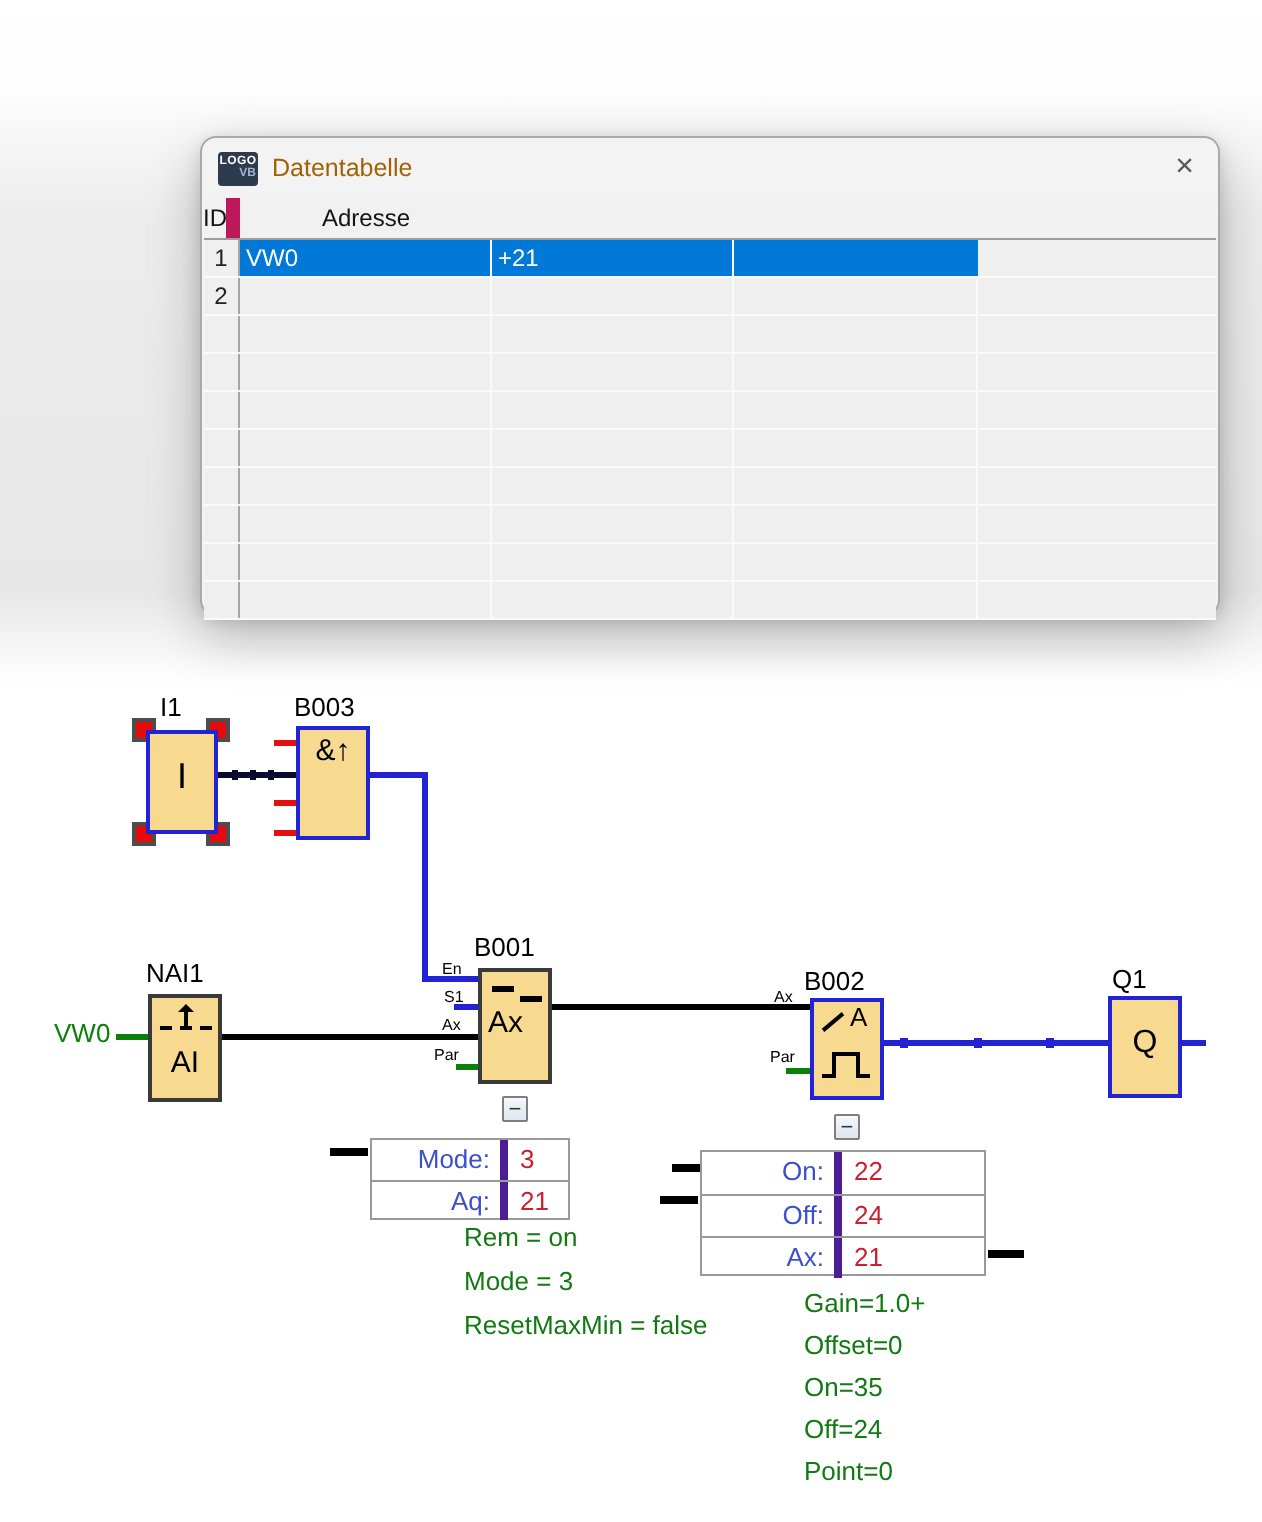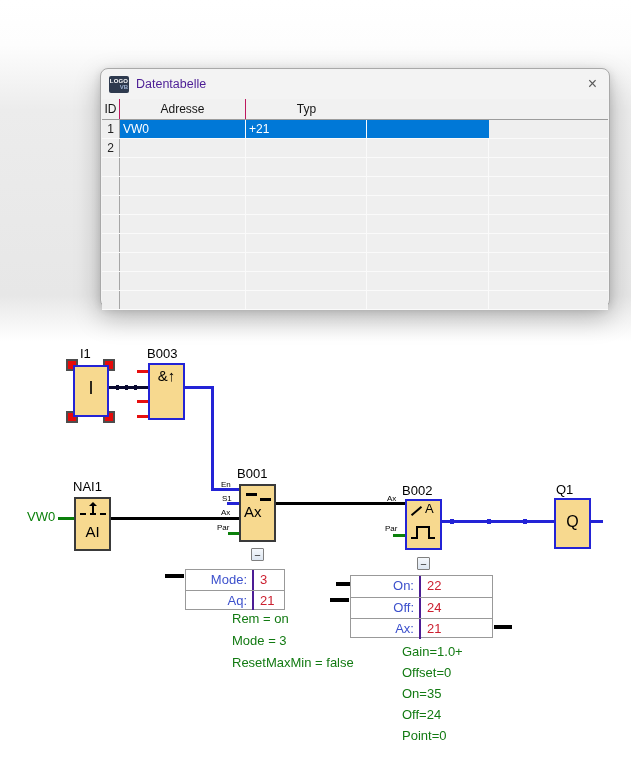--- a/index.html
+++ b/index.html
@@ -10,49 +10,49 @@
   }
   
   .win{position:absolute;left:100px;top:68px;width:510px;height:240px;box-sizing:border-box;
     background:#f3f3f3;border:1px solid #a9a9a9;border-radius:8px;
     box-shadow:0 10px 26px rgba(0,0,0,.25),0 2px 8px rgba(0,0,0,.12)}
   .tb{height:30px;display:flex;align-items:center;padding-left:8px}
   .ticon{width:20px;height:17px;background:#2e3a4e;border-radius:2px;display:flex;flex-direction:column;
     justify-content:center;align-items:center;overflow:hidden}
   .ticon .l1{font-size:6px;font-weight:bold;color:#fff;line-height:6px;letter-spacing:.2px}
   .ticon .l2{font-size:6px;font-weight:bold;color:#9fb4d4;line-height:6px;align-self:flex-end;margin-right:1px}
-  .ttl{margin-left:7px;font-size:12.5px;color:#4c1d95}
+  .ttl{margin-left:7px;font-size:12.5px;color:#a16207}
   .x{margin-left:auto;margin-right:12px;font-size:16px;color:#5a5a5a;cursor:pointer;line-height:16px}
   
   .dtable{position:absolute;left:1px;top:30px;width:506px}
   .grid{display:grid;grid-template-columns:18px 126px 121px 122px 119px}
   .hrow{height:20px;border-bottom:1px solid #9c9c9c;background:#f1f1f1}
   .hc{font-size:12px;color:#141414;display:flex;align-items:center;justify-content:center;
-    border-right:1px solid #be185d;box-sizing:border-box}
+    border-right:7px solid #be185d;box-sizing:border-box}
   .hc:last-child{border-right:none}
   .brow{height:18px;background:#efefef;border-bottom:1px solid #fafafa}
   .c{font-size:12px;color:#1c1c1c;display:flex;align-items:center;padding-left:3px;box-sizing:border-box;
     border-right:1px solid #fafafa;overflow:hidden;white-space:nowrap}
   .c:last-child{border-right:none}
   .idc{justify-content:center;padding-left:0;border-right:1px solid #a6a6a6;color:#222}
   .sel .c:not(.idc){background:#0078d7;color:#fff}
   
   .canvas{position:absolute;left:0;top:0;width:506px;height:761px}
   .w{position:absolute}
   .blk{position:absolute;background:#f7d98f;box-sizing:border-box}
   .blue{border:2.5px solid #2323d6}
   .dark{border:2px solid #3a3a3a}
   .lbl{position:absolute;font-size:13px;color:#000;white-space:nowrap}
   .pin{position:absolute;font-size:8px;font-weight:normal;color:#000;white-space:nowrap}
   .note{position:absolute;font-size:13px;color:#127a12;white-space:nowrap}
   .hnd{position:absolute;width:12px;height:12px;background:#e60a0a;border:2px solid #4d4d4d;box-sizing:border-box}
   .pbox{position:absolute;background:#fff;border:1px solid #999;box-sizing:border-box}
   .prow{display:flex;border-bottom:1px solid #999}
   .prow:last-child{border-bottom:none}
-  .plab{font-size:13px;color:#3c50cc;text-align:right;padding:2px 5px 0 0;box-sizing:border-box;border-right:2px solid #4c1d95}
+  .plab{font-size:13px;color:#3c50cc;text-align:right;padding:2px 5px 0 0;box-sizing:border-box;border-right:4px solid #4c1d95}
   .pval{font-size:13px;color:#cc2030;padding:2px 0 0 6px}
   .tick{position:absolute;height:4px;background:#000}
   .minibtn{position:absolute;width:13px;height:13px;box-sizing:border-box;border:1px solid #7f7f7f;border-radius:1px;
     background:linear-gradient(#f5f8fc,#dde6f1);display:flex;align-items:center;justify-content:center;
     font-size:11px;color:#333;line-height:10px;cursor:pointer}
   .sym{position:absolute;color:#000}
 </style>
 </head>
 <body>
 
@@ -186,21 +186,20 @@
       <span class="l1">LOGO</span>
       <span class="l2">VB</span>
     </div>
     <span class="ttl">Datentabelle</span>
     <span class="x">×</span>
   </div>
   <div class="dtable">
     <div class="grid hrow">
       <div class="hc">ID</div>
       <div class="hc">Adresse</div>
-      <div class="hc">Typ</div>
     </div>
     <div class="grid brow sel">
       <div class="c idc">1</div>
       <div class="c">VW0</div>
       <div class="c">+21</div>
       <div class="c"></div>
     </div>
     <div class="grid brow">
       <div class="c idc">2</div>
       <div class="c"></div>

